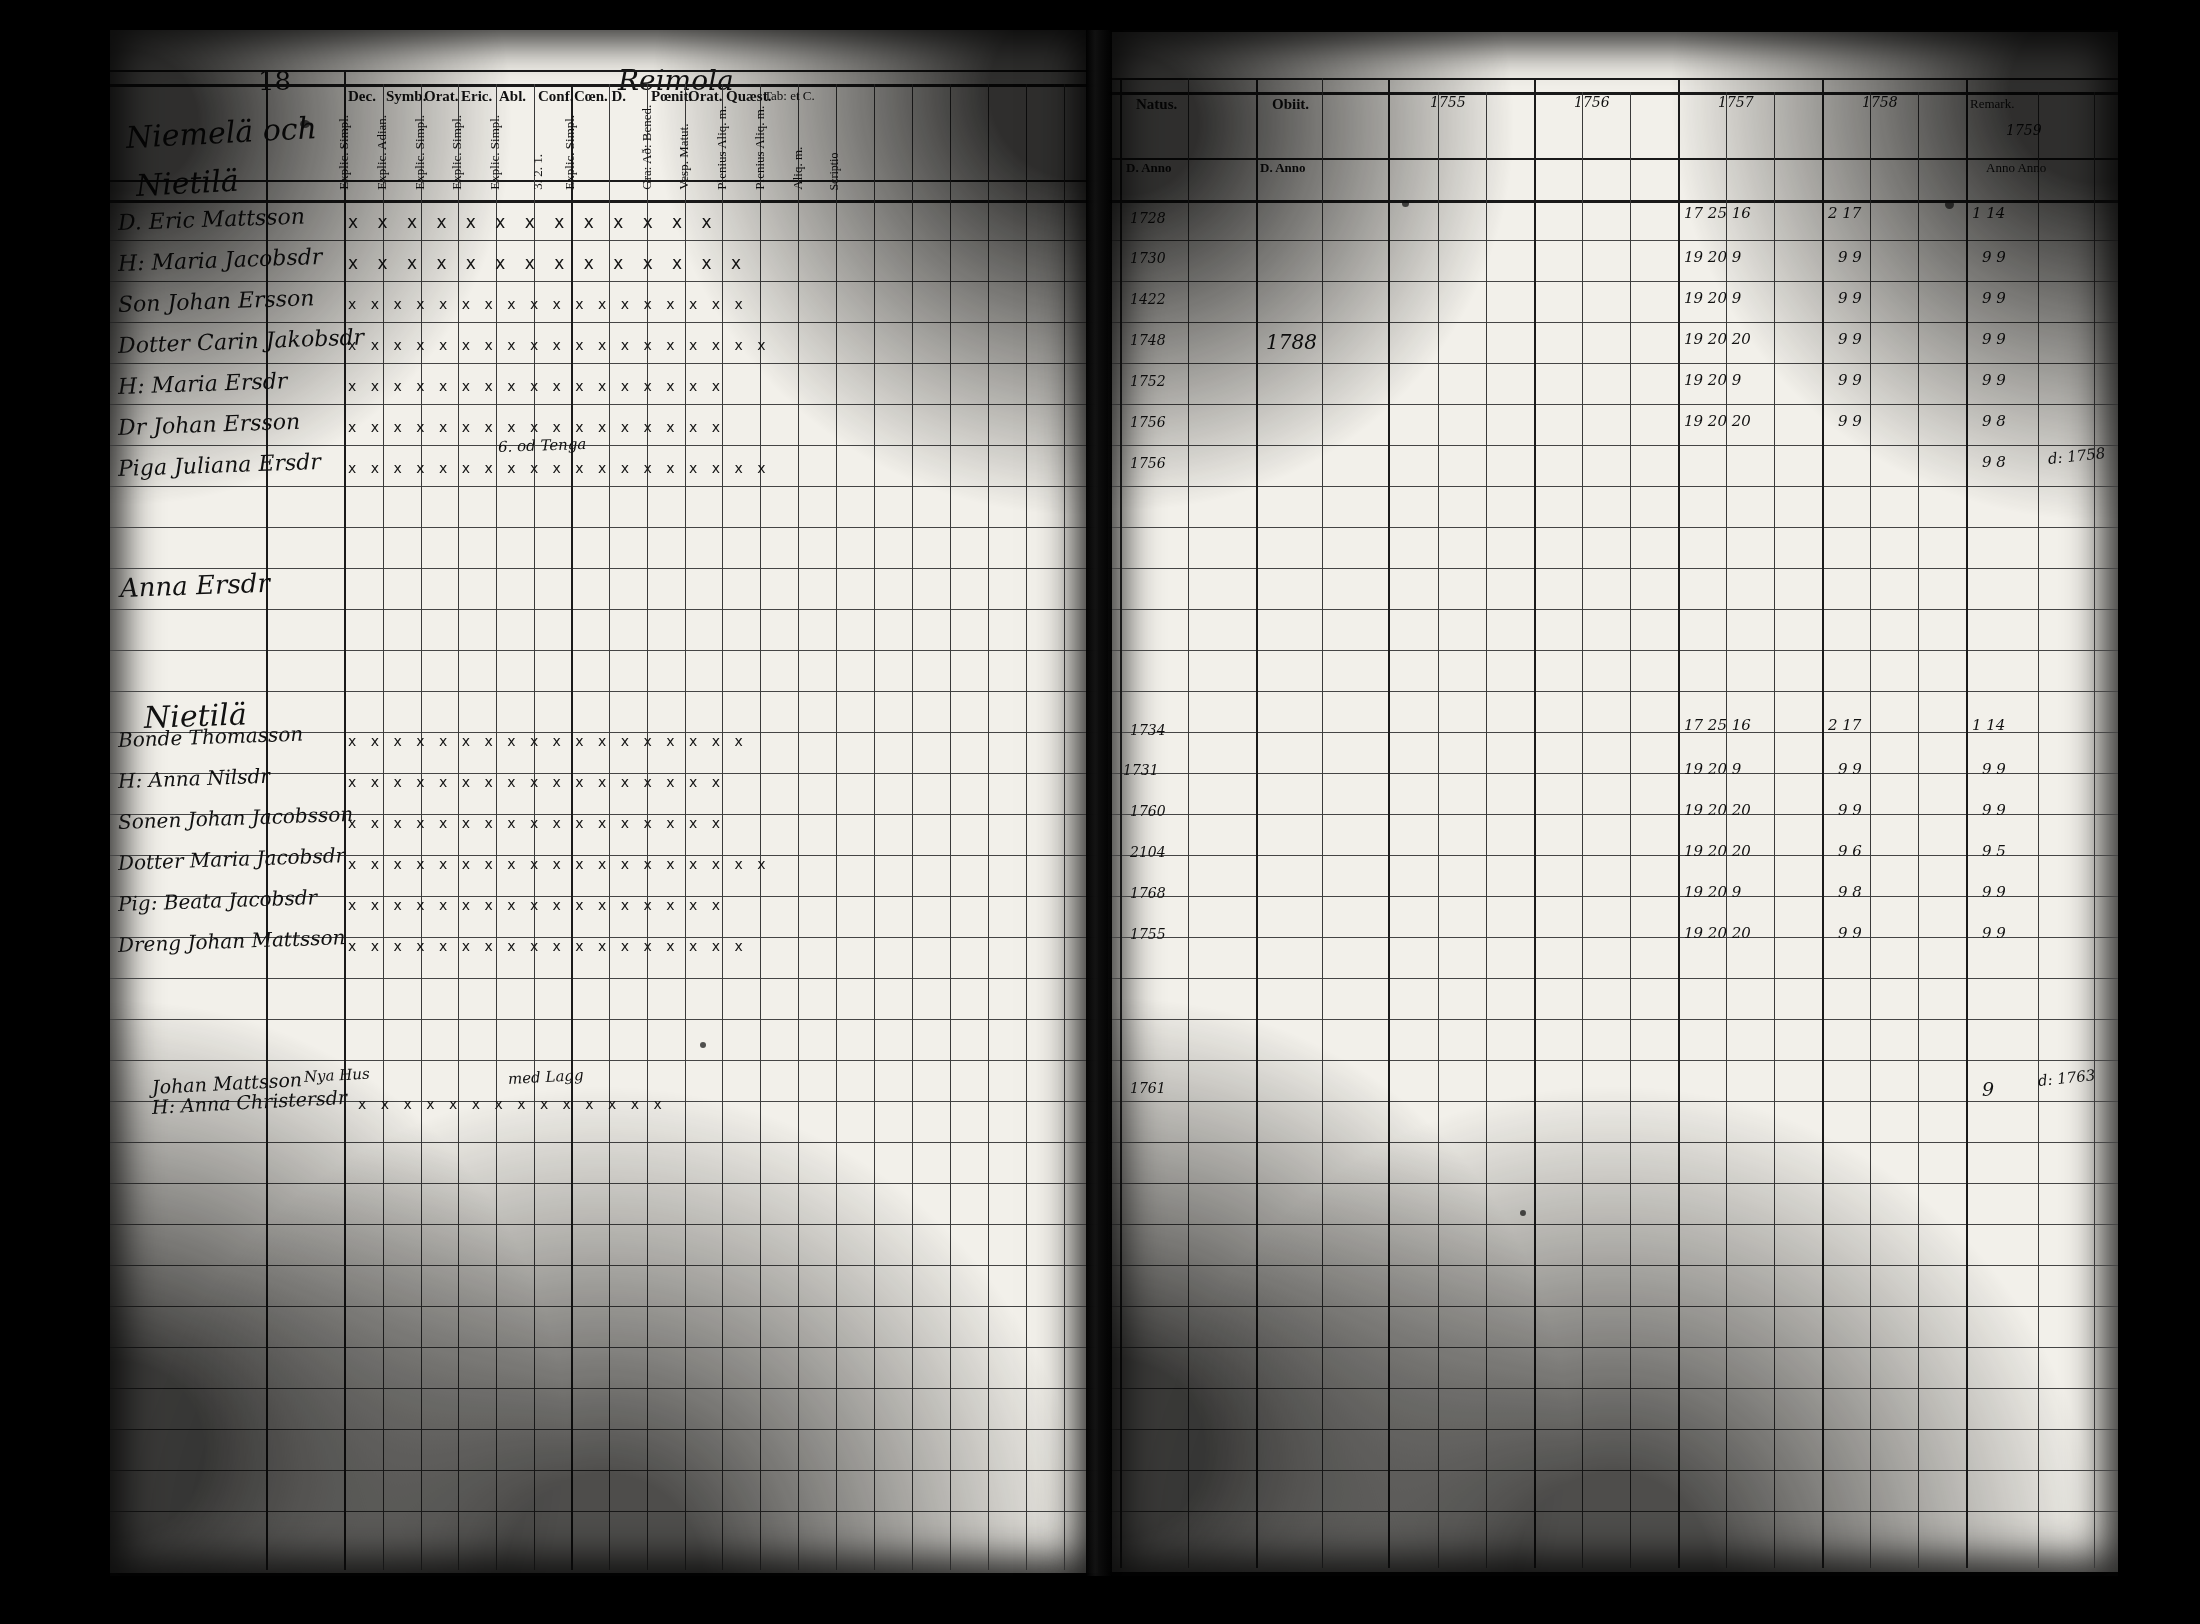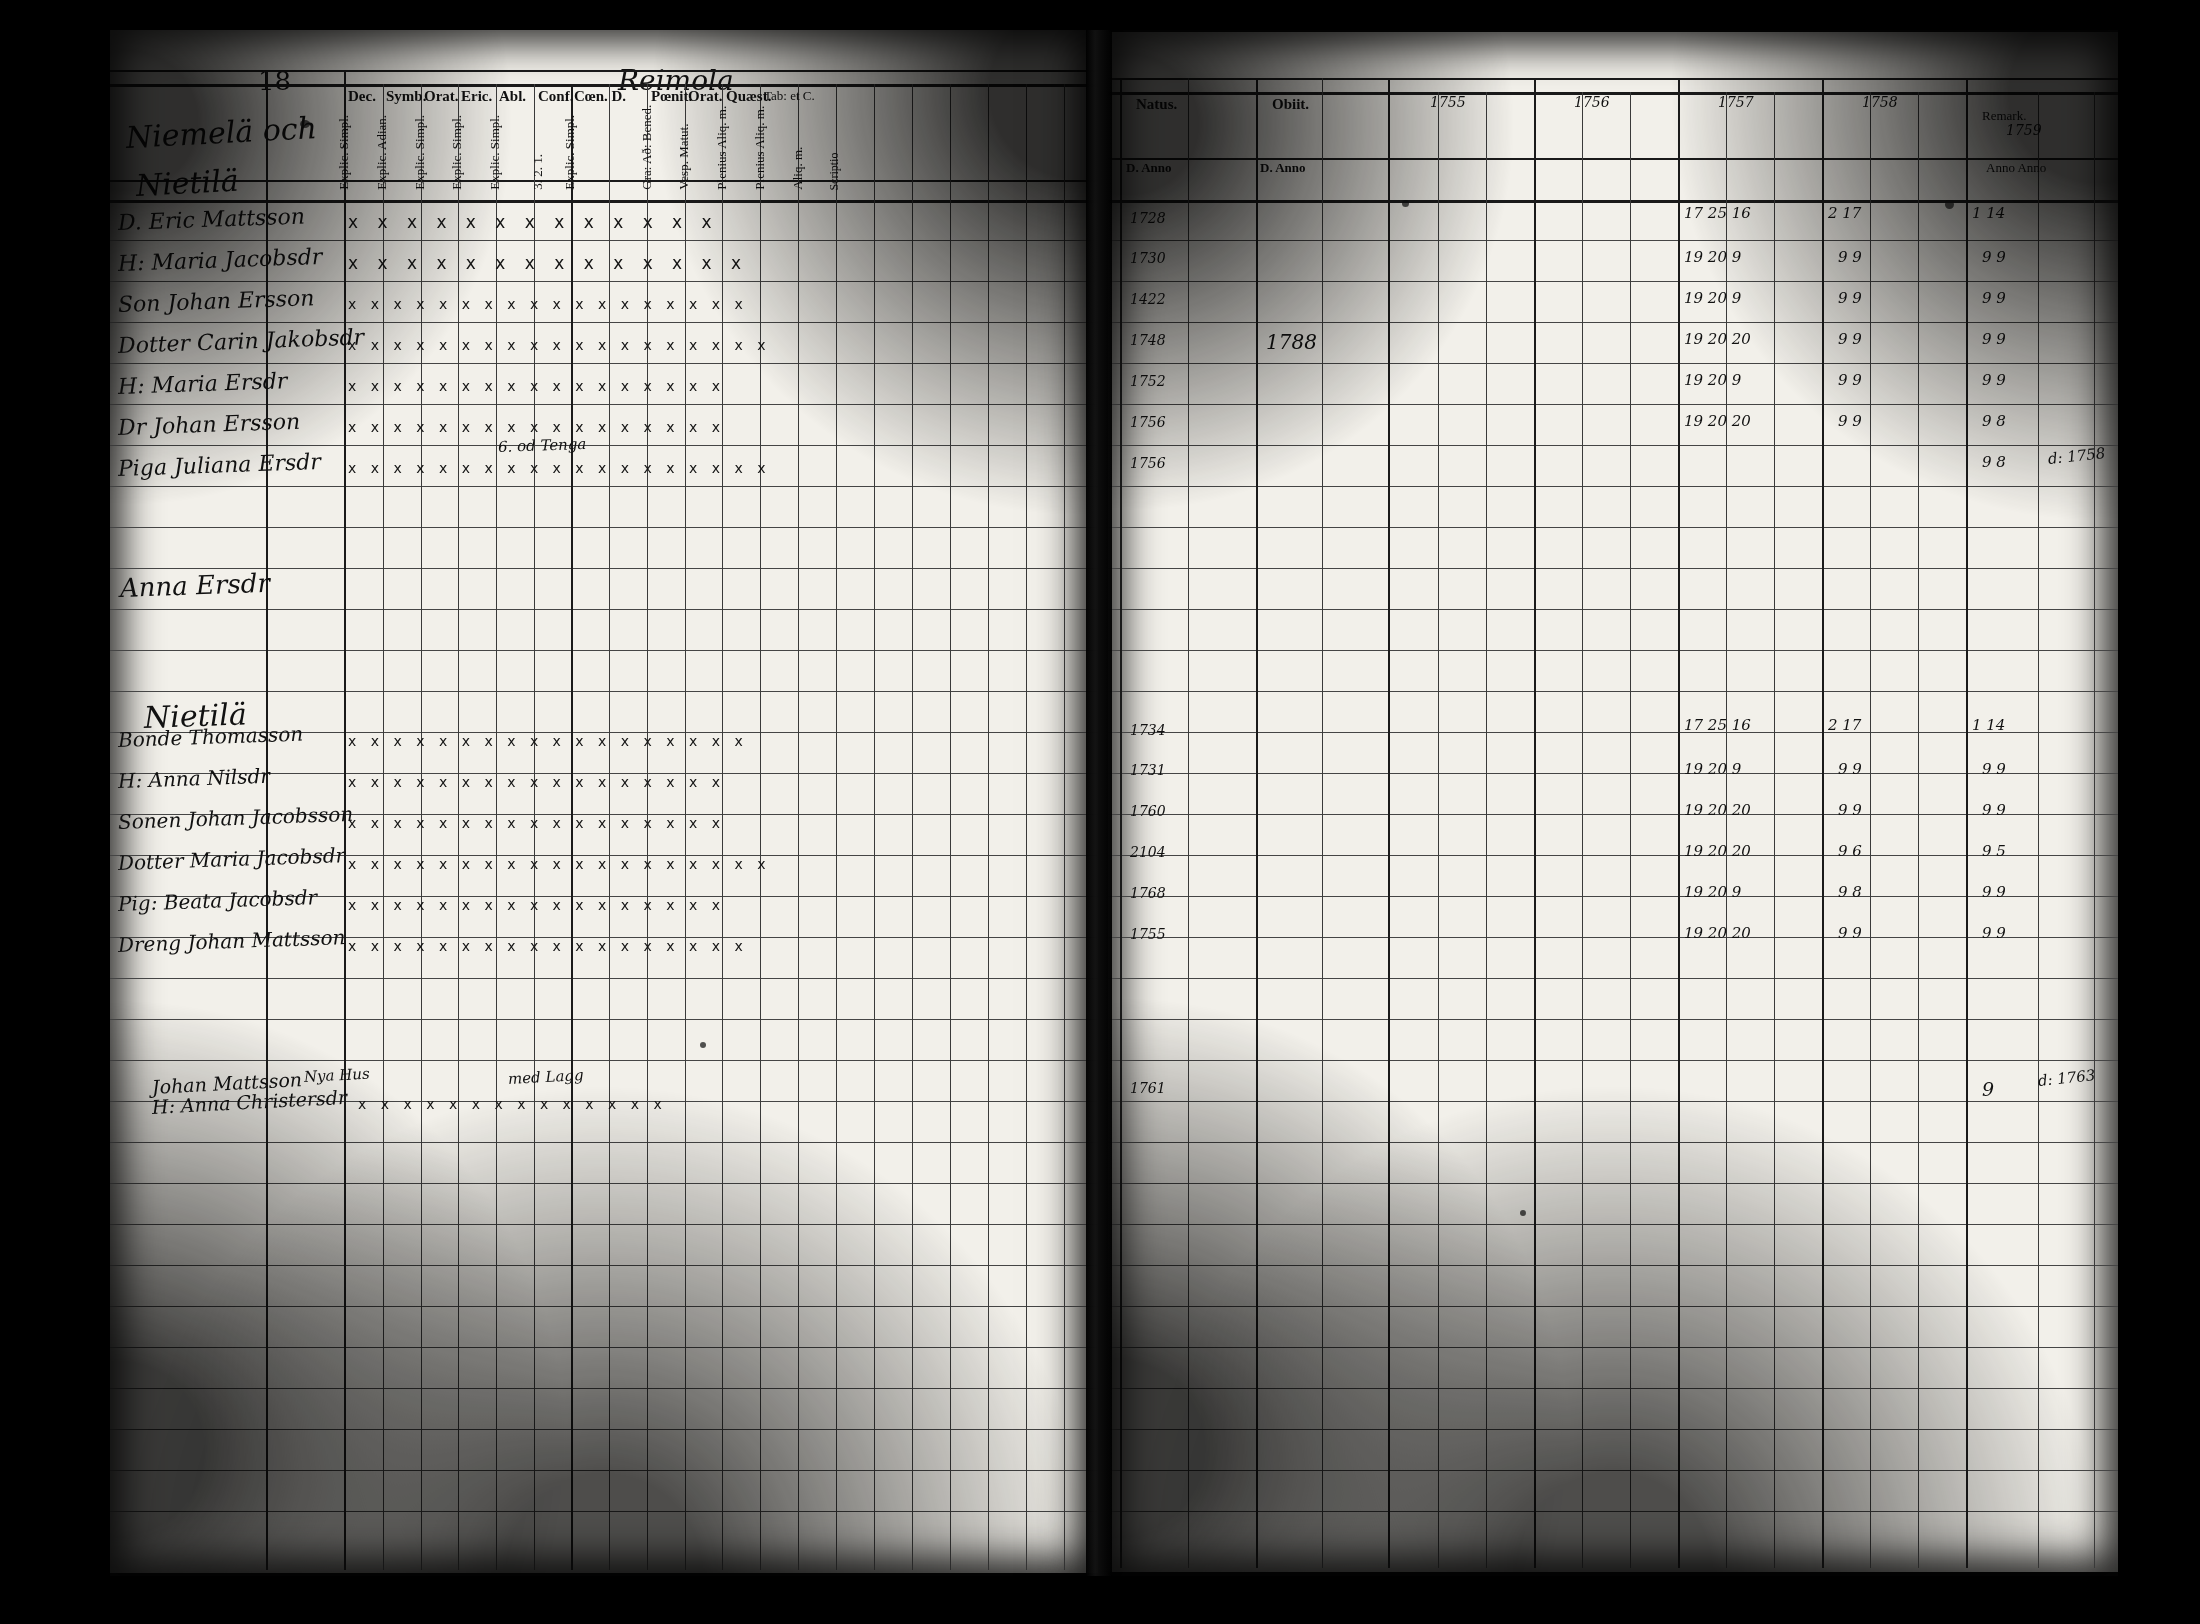--- a/index.html
+++ b/index.html
@@ -284,21 +284,21 @@
     <div class="chead sm" style="left:18px;top:128px;font-weight:bold;">D.   Anno</div>
 
     <div class="chead" style="left:164px;top:64px;">Obiit.</div>
     <div class="chead sm" style="left:152px;top:128px;font-weight:bold;">D.   Anno</div>
 
     <div class="hw yr" style="left:322px;top:62px;">1755</div>
     <div class="hw yr" style="left:466px;top:62px;">1756</div>
     <div class="hw yr" style="left:610px;top:62px;">1757</div>
     <div class="hw yr" style="left:754px;top:62px;">1758</div>
     <div class="hw yr" style="left:898px;top:62px;margin-top:28px;">1759</div>
-    <div class="chead sm" style="left:862px;top:76px;margin-left:12px;">Remark.</div>
+    <div class="chead sm" style="left:862px;top:64px;">Remark.</div>
     <div class="chead sm" style="left:878px;top:128px;">Anno   Anno</div>
 
     <div class="hw yr" style="left:22px;top:178px;">1728</div>
     <div class="hw tiny" style="left:576px;top:172px;">17 25 16</div>
     <div class="hw tiny" style="left:720px;top:172px;">2 17</div>
     <div class="hw tiny" style="left:864px;top:172px;">1 14</div>
 
     <div class="hw yr" style="left:22px;top:218px;">1730</div>
     <div class="hw tiny" style="left:576px;top:216px;">19 20  9</div>
     <div class="hw tiny" style="left:730px;top:216px;">9 9</div>
@@ -327,21 +327,21 @@
 
     <div class="hw yr" style="left:22px;top:423px;">1756</div>
     <div class="hw tiny" style="left:874px;top:421px;">9 8</div>
     <div class="hw tiny" style="left:940px;top:418px;transform:rotate(-6deg);">d: 1758</div>
 
     <div class="hw yr" style="left:22px;top:690px;">1734</div>
     <div class="hw tiny" style="left:576px;top:684px;">17 25 16</div>
     <div class="hw tiny" style="left:720px;top:684px;">2 17</div>
     <div class="hw tiny" style="left:864px;top:684px;">1 14</div>
 
-    <div class="hw yr" style="left:22px;top:730px;">1731</div>
+    <div class="hw yr" style="left:15px;top:730px;">1731</div>
     <div class="hw tiny" style="left:576px;top:728px;">19 20  9</div>
     <div class="hw tiny" style="left:730px;top:728px;">9 9</div>
     <div class="hw tiny" style="left:874px;top:728px;">9 9</div>
 
     <div class="hw yr" style="left:22px;top:771px;">1760</div>
     <div class="hw tiny" style="left:576px;top:769px;">19 20 20</div>
     <div class="hw tiny" style="left:730px;top:769px;">9 9</div>
     <div class="hw tiny" style="left:874px;top:769px;">9 9</div>
 
     <div class="hw yr" style="left:22px;top:812px;">2104</div>

